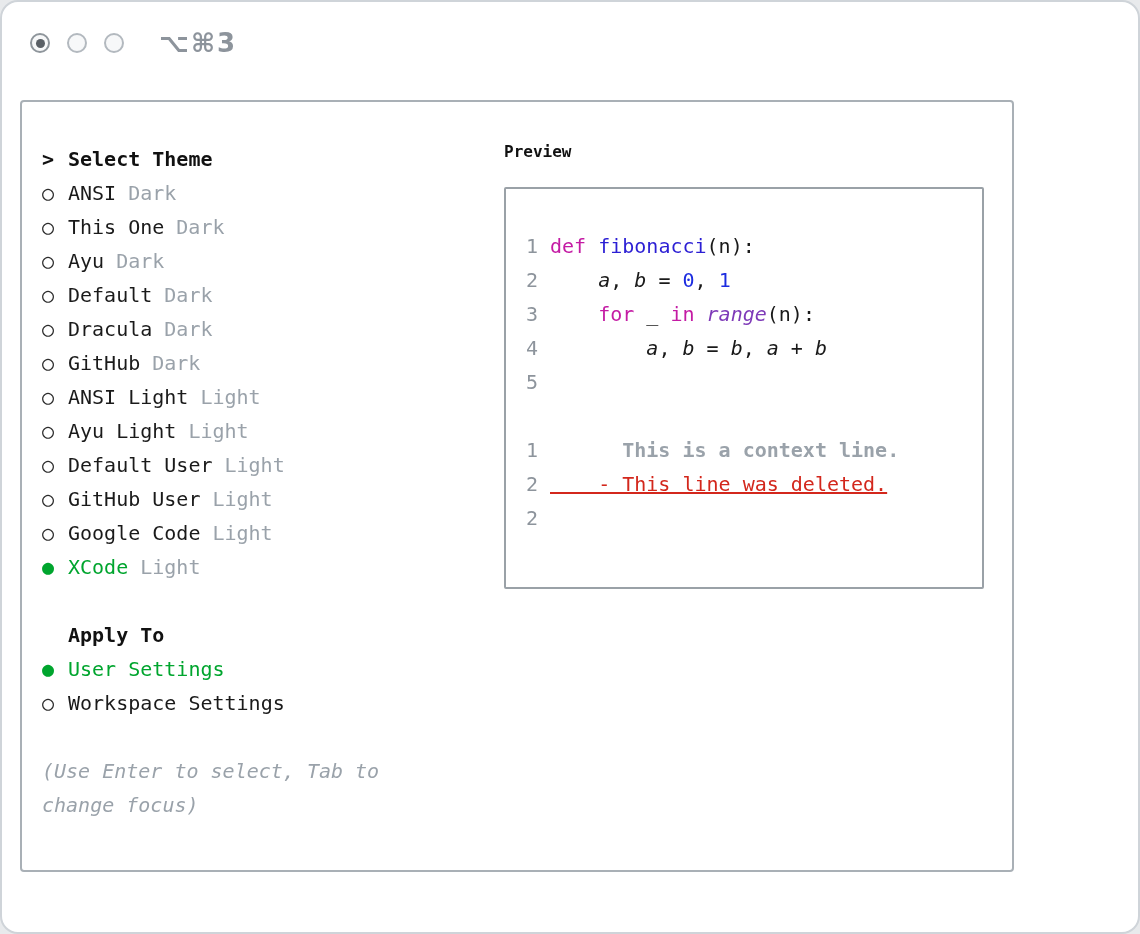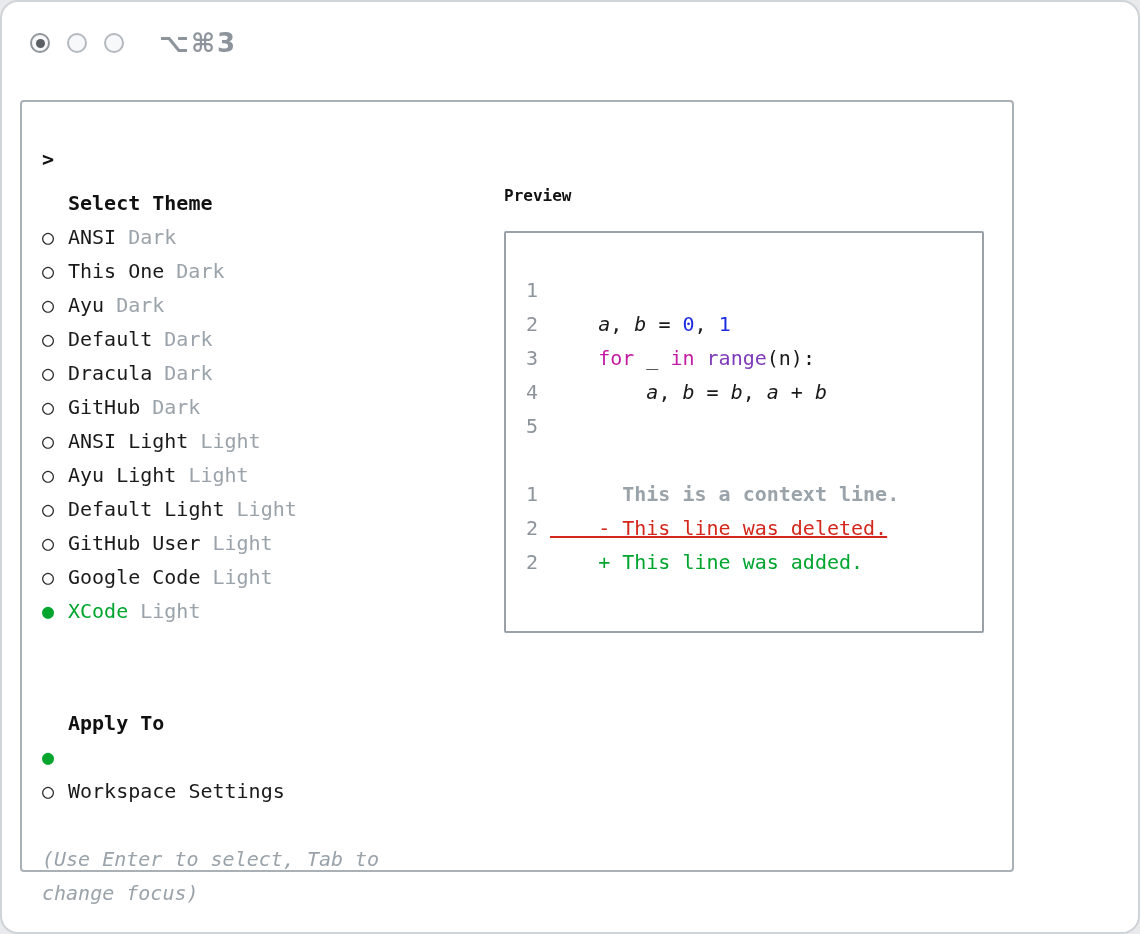--- a/index.html
+++ b/index.html
@@ -47,21 +47,21 @@
     width: 994px; height: 772px;
     border: 2px solid #a9b0b6;
     border-radius: 4px;
     background: #fff;
     padding: 40px 0 0 20px;
     display: flex;
   }
   .left-col { width: 462px; }
   .right-col { flex: 1; }
   .row, .heading-row, .cline, .hint { line-height: 34px; font-size: 20px; }
-  .heading { font-weight: bold; color: #111; margin-top: 44px; }
+  .heading { font-weight: bold; color: #111; }
   .heading-row { display: flex; }
   .marker { width: 26px; display: inline-block; color: #2b2b2b; }
   .prompt { font-weight: bold; color: #111; }
   .row { display: flex; white-space: pre; cursor: default; }
   .row .variant { color: var(--secondary-gray); margin-left: 12px; }
   .row.selected .marker { color: var(--accent-green); }
   .row.selected .tname, .row.selected .olabel { color: var(--accent-green); }
   .indent { margin-left: 26px; }
   .blank { height: 34px; }
   .hint { color: var(--secondary-gray); max-width: 400px; font-style: italic; }
@@ -74,21 +74,21 @@
     background: #fff;
     padding: 40px 0 0 20px;
     overflow: hidden;
   }
   .cline { display: flex; white-space: pre; }
   .ln { color: var(--line-number-gray); width: 13px; margin-right: 11px; flex: none; }
   .code { white-space: pre; }
   .tok-kw { color: var(--keyword); }
   .tok-fn { color: var(--function-name); }
   .tok-num { color: var(--number); }
-  .tok-type { color: var(--type-name); }
+  .tok-type { color: var(--type-name); font-style: italic; }
   .tok-var { font-style: italic; }
   .diff-context .code { color: var(--secondary-gray); font-weight: bold; }
   .diff-deleted .code { color: var(--diff-red); text-decoration: underline; }
   .diff-added .code { color: var(--accent-green); }
 </style>
 </head>
 <body>
 
 <div class="window">
   <div class="titlebar">
@@ -106,49 +106,49 @@
       </div>
       <div id="theme-list">
           <div class="row"><span class="marker">○</span><span class="tname">ANSI</span><span class="variant">Dark</span></div>
           <div class="row"><span class="marker">○</span><span class="tname">This One</span><span class="variant">Dark</span></div>
           <div class="row"><span class="marker">○</span><span class="tname">Ayu</span><span class="variant">Dark</span></div>
           <div class="row"><span class="marker">○</span><span class="tname">Default</span><span class="variant">Dark</span></div>
           <div class="row"><span class="marker">○</span><span class="tname">Dracula</span><span class="variant">Dark</span></div>
           <div class="row"><span class="marker">○</span><span class="tname">GitHub</span><span class="variant">Dark</span></div>
           <div class="row"><span class="marker">○</span><span class="tname">ANSI Light</span><span class="variant">Light</span></div>
           <div class="row"><span class="marker">○</span><span class="tname">Ayu Light</span><span class="variant">Light</span></div>
-          <div class="row"><span class="marker">○</span><span class="tname">Default Light</span><span class="variant">Light</span></div>
+          <div class="row"><span class="marker">○</span><span class="tname">Default User</span><span class="variant">Light</span></div>
           <div class="row"><span class="marker">○</span><span class="tname">GitHub User</span><span class="variant">Light</span></div>
           <div class="row"><span class="marker">○</span><span class="tname">Google Code</span><span class="variant">Light</span></div>
           <div class="row selected"><span class="marker">●</span><span class="tname">XCode</span><span class="variant">Light</span></div>
         </div>
       <div class="blank"></div>
       <div class="heading-row">
         <span class="heading indent">Apply To</span>
       </div>
       <div id="apply-list">
-          <div class="row selected"><span class="marker">●</span></div>
+          <div class="row selected"><span class="marker">●</span><span class="olabel">User Settings</span></div>
           <div class="row"><span class="marker">○</span><span class="olabel">Workspace Settings</span></div>
         </div>
       <div class="blank"></div>
       <div class="hint">(Use Enter to select, Tab to change focus)</div>
     </div>
 
     <div class="right-col">
       <div class="heading">Preview</div>
       <div class="preview-box">
         <div id="code-block">
-            <div class="cline"><span class="ln">1</span></div>
+            <div class="cline"><span class="ln">1</span><span class="code"><span class="tok-kw">def</span><span> </span><span class="tok-fn">fibonacci</span><span>(n):</span></span></div>
             <div class="cline"><span class="ln">2</span><span class="code"><span>    </span><span class="tok-var">a</span><span>, </span><span class="tok-var">b</span><span> = </span><span class="tok-num">0</span><span>, </span><span class="tok-num">1</span></span></div>
             <div class="cline"><span class="ln">3</span><span class="code"><span>    </span><span class="tok-kw">for</span><span> _ </span><span class="tok-kw">in</span><span> </span><span class="tok-type">range</span><span>(n):</span></span></div>
             <div class="cline"><span class="ln">4</span><span class="code"><span>        </span><span class="tok-var">a</span><span>, </span><span class="tok-var">b</span><span> = </span><span class="tok-var">b</span><span>, </span><span class="tok-var">a</span><span> + </span><span class="tok-var">b</span></span></div>
             <div class="cline"><span class="ln">5</span></div>
           </div>
         <div class="blank"></div>
         <div id="diff-block">
             <div class="cline diff-context"><span class="ln">1</span><span class="code">      This is a context line.</span></div>
             <div class="cline diff-deleted"><span class="ln">2</span><span class="code">    - This line was deleted.</span></div>
-            <div class="cline diff-added"><span class="ln">2</span><span class="code">    + This line was added.</span></div>
+            <div class="cline diff-added"><span class="ln">2</span></div>
           </div>
       </div>
     </div>
   </div>
 </div>
 
 </body></html>

